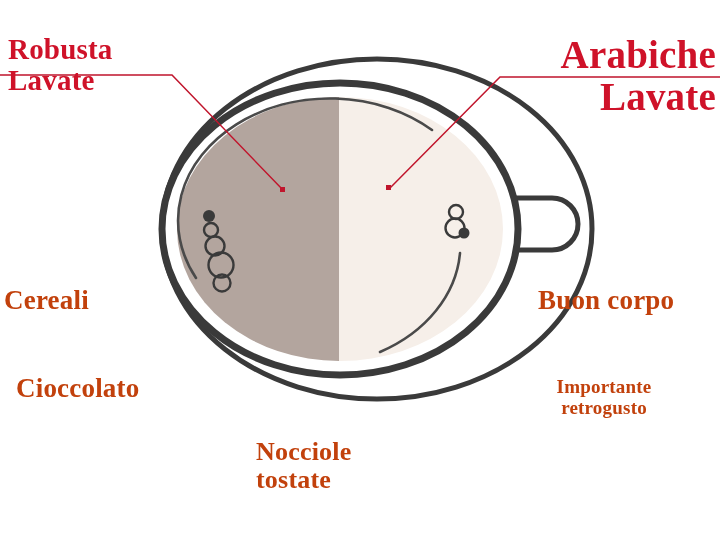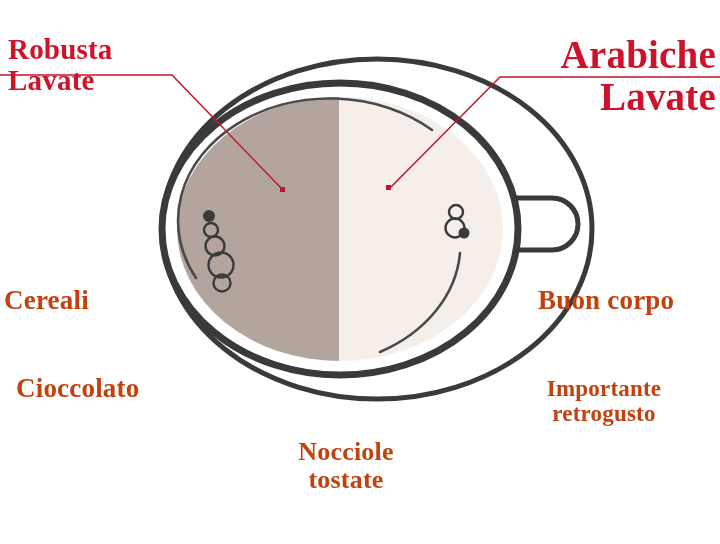--- a/index.html
+++ b/index.html
@@ -39,22 +39,22 @@
     letter-spacing: 0.2px;
   }
   .lbl-red   { color: #cf1229; margin-top: 32px; }
   .lbl-brown { color: #c2410c; }
 
   #label-robusta-lavate  { left: 8px;   top: 2px;   font-size: 29px; text-align: left; }
   #label-arabiche-lavate { left: 530px; top: 2px;   font-size: 39px; text-align: right; width: 186px; }
   #label-cereali         { left: 4px;   top: 286px; font-size: 27px; }
   #label-cioccolato      { left: 16px;  top: 374px; font-size: 27px; }
   #label-buon-corpo      { left: 538px; top: 286px; font-size: 27px; }
-  #label-importante-retrogusto { left: 488px; top: 377px; font-size: 23px; text-align: center; width: 232px; }
-  #label-nocciole-tostate{ left: 256px; top: 438px; font-size: 26px; text-align: center; width: 180px; }
+  #label-importante-retrogusto { left: 488px; top: 377px; font-size: 19px; text-align: center; width: 232px; }
+  #label-nocciole-tostate{ left: 256px; top: 438px; font-size: 26px; text-align: left; width: 180px; }
 </style>
 </head>
 <body>
 
 <div id="stage">
 
   <svg class="diagram" viewBox="0 0 720 544" xmlns="http://www.w3.org/2000/svg">
 
     <defs>
       <clipPath id="clip-left-half">

